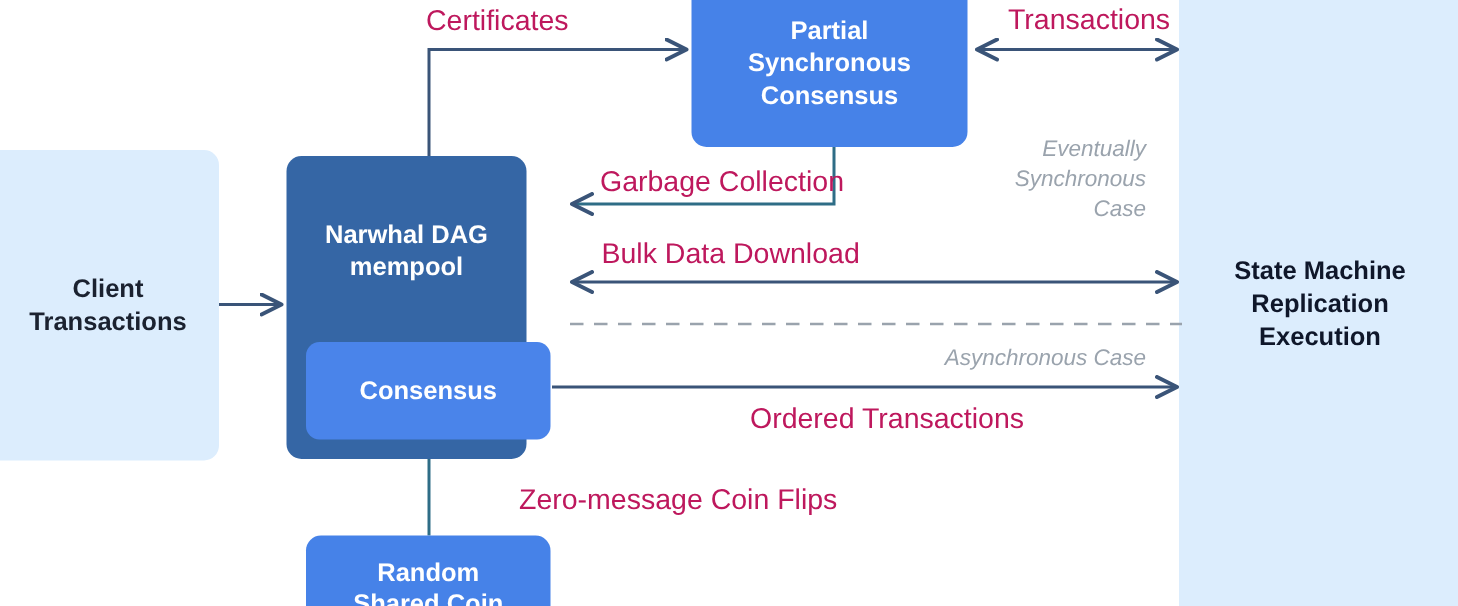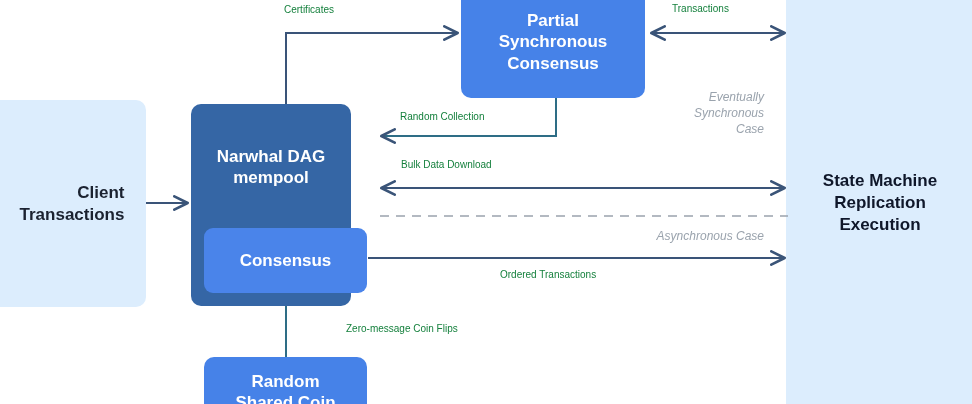--- a/index.html
+++ b/index.html
@@ -68,29 +68,29 @@
     align-items: center;
     justify-content: center;
     text-align: center;
     color: #0f172a;
     font-weight: bold;
     font-size: 17px;
     line-height: 1.3;
   }
   .edge-label {
     position: absolute;
-    color: #15803d;
-    font-size: 10px;
+    color: #be185d;
+    font-size: 19px;
     white-space: nowrap;
     line-height: 1;
   }
   .case-label {
     position: absolute;
     color: #9aa3ad;
-    font-size: 12px;
+    font-size: 15px;
     font-style: italic;
     line-height: 1.32;
     text-align: right;
     white-space: pre-line;
   }
   svg.wires {
     position: absolute;
     left: 0;
     top: 0;
     width: 972px;
@@ -143,21 +143,21 @@
     <g>
       <path d="M368,258 L784,258" fill="none" stroke="#3a5478" stroke-width="2" marker-end="url(#arrEnd)"></path>
     </g>
 
     <g>
       <path d="M286,306 L286,357" fill="none" stroke="#2e6d86" stroke-width="2"></path>
     </g>
   </svg>
 
   <div class="node node-light" style="left:-14px; top:100px; width:160px; height:207px;">
-    <span style="white-space:pre-line; padding-left:12px;text-align:right;">Client
+    <span style="white-space:pre-line; padding-left:12px;">Client
 Transactions</span>
   </div>
 
   <div class="node node-dark" style="left:191px; top:104px; width:160px; height:202px; align-items:flex-start; padding-top:42px;">
     <span style="white-space:pre-line;">Narwhal DAG
 mempool</span>
   </div>
 
   <div class="node-inner" style="left:204px; top:228px; width:163px; height:65px;">
     <span>Consensus</span>
@@ -177,21 +177,21 @@
   <div class="plain-label" style="left:800px; top:160px; width:160px; height:86px;">
     <span style="white-space:pre-line;">State Machine
 Replication
 Execution</span>
   </div>
 
   <div class="edge-label" style="left:284px; top:5px;">Certificates</div>
 
   <div class="edge-label" style="left:672px; top:4px;">Transactions</div>
 
-  <div class="edge-label" style="left:400px; top:112px;">Random Collection</div>
+  <div class="edge-label" style="left:400px; top:112px;">Garbage Collection</div>
 
   <div class="edge-label" style="left:401px; top:160px;">Bulk Data Download</div>
 
   <div class="edge-label" style="left:500px; top:270px;">Ordered Transactions</div>
 
   <div class="edge-label" style="left:302px; top:324px;margin-left:44px;">Zero-message Coin Flips</div>
 
   <div class="case-label" style="left:630px; top:90px; width:134px;">Eventually
 Synchronous
 Case</div>

